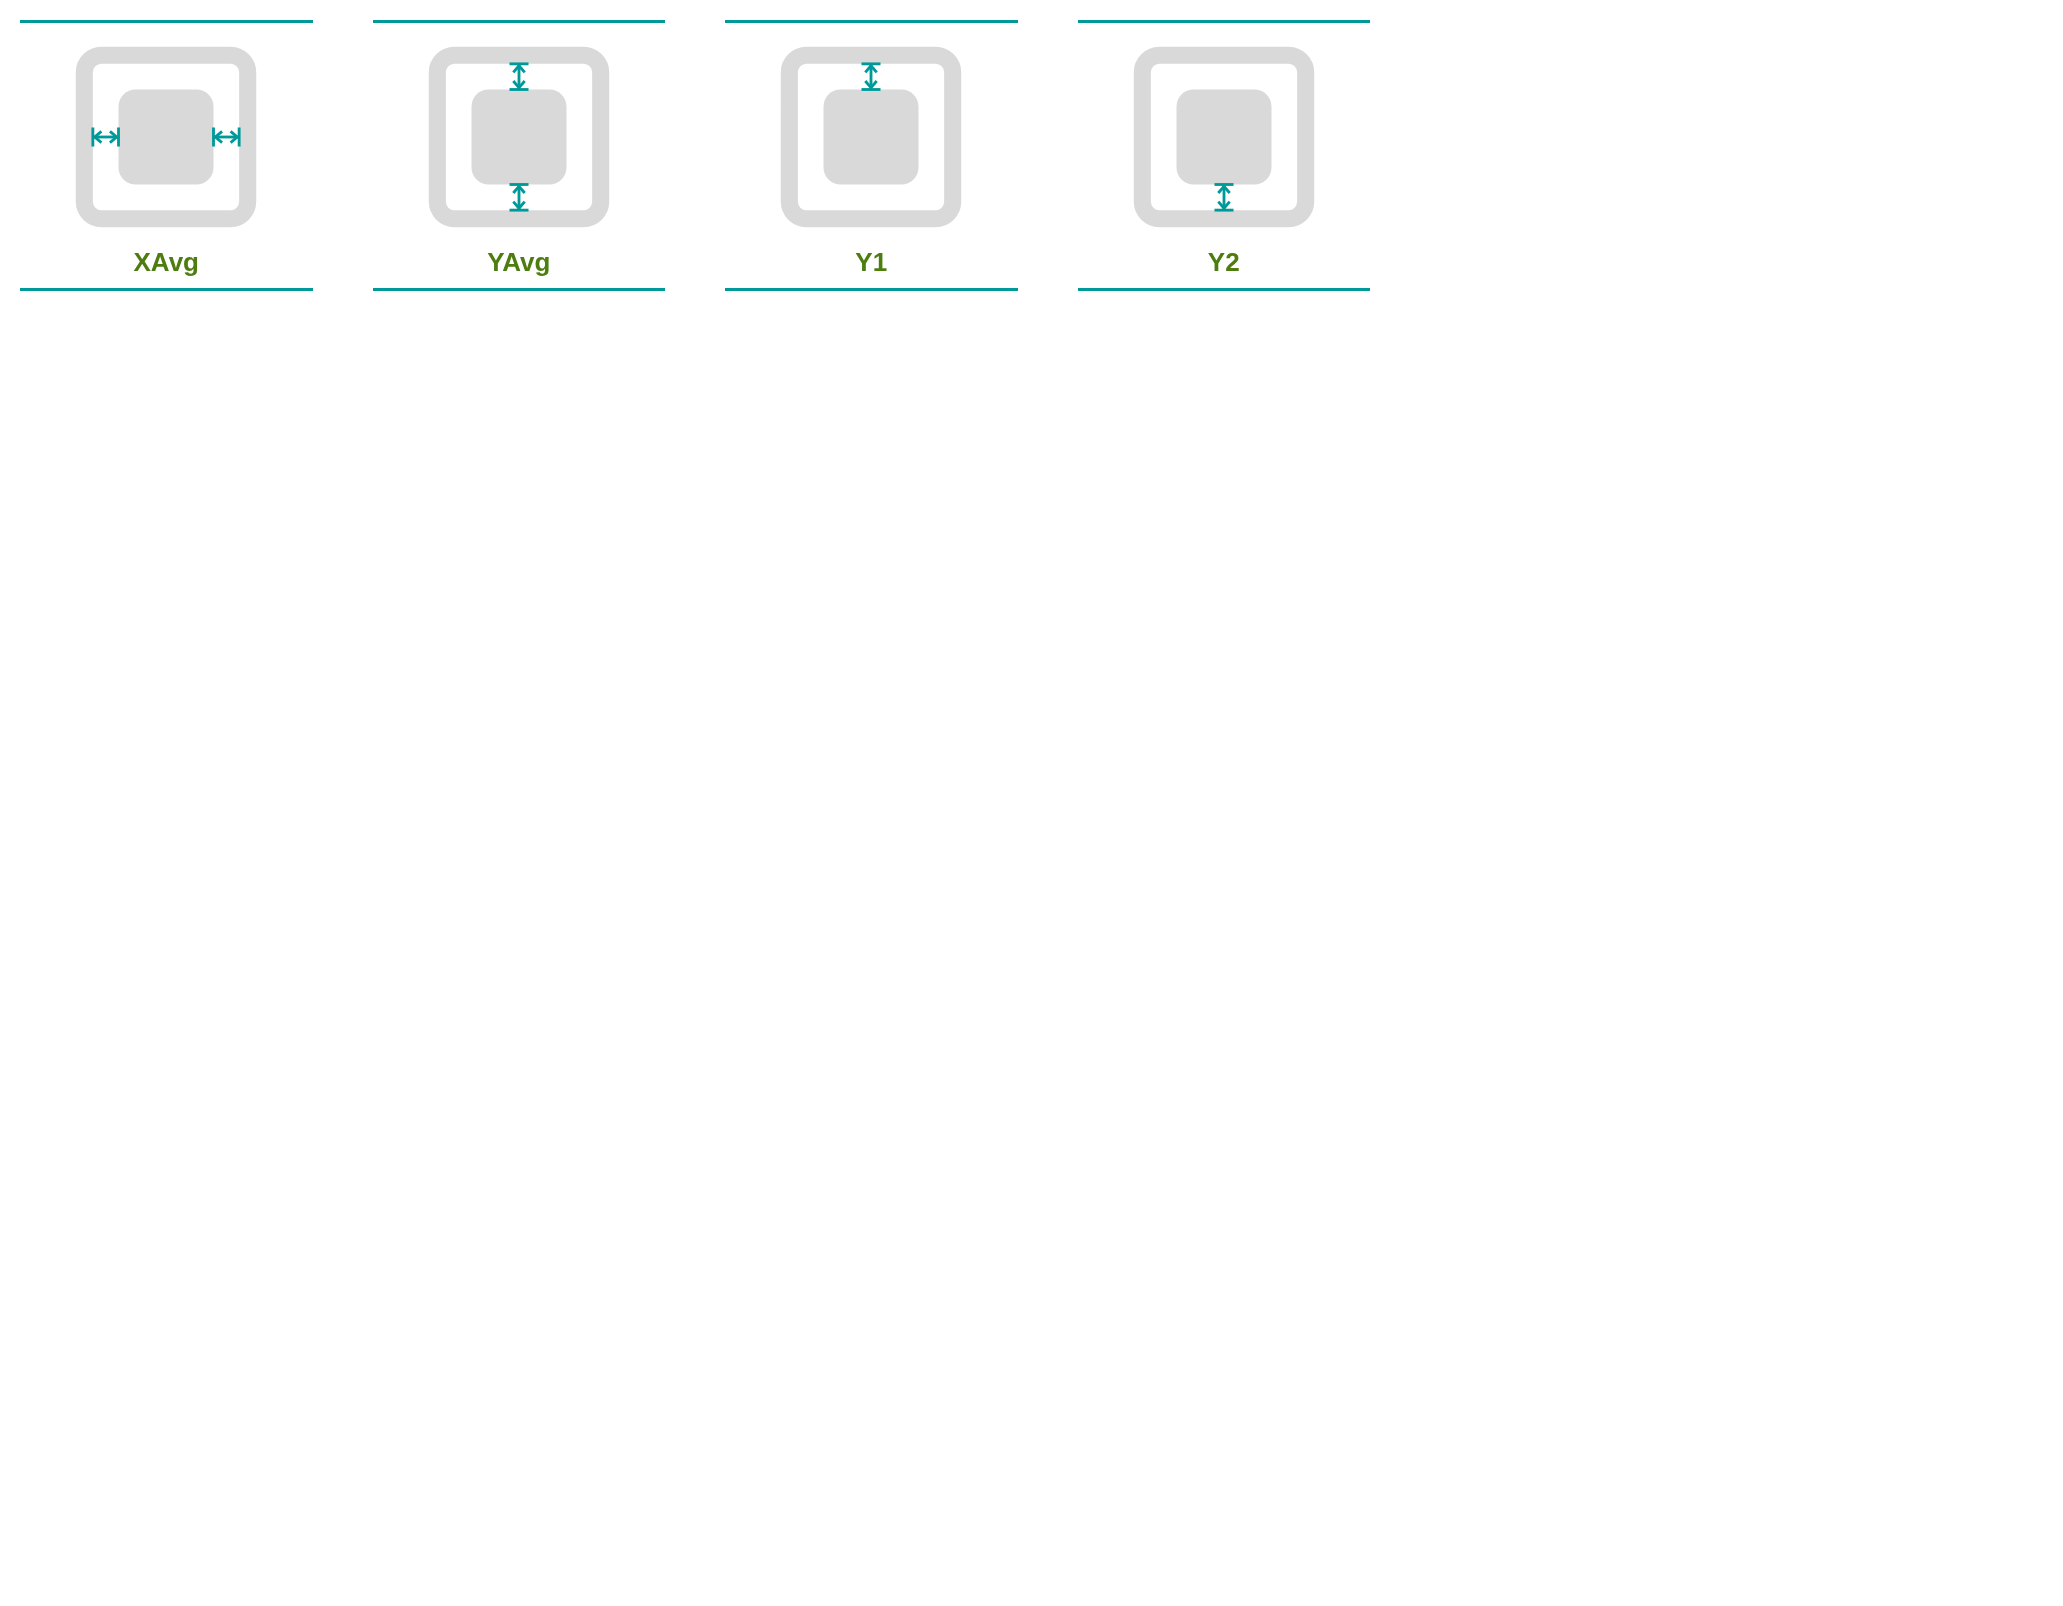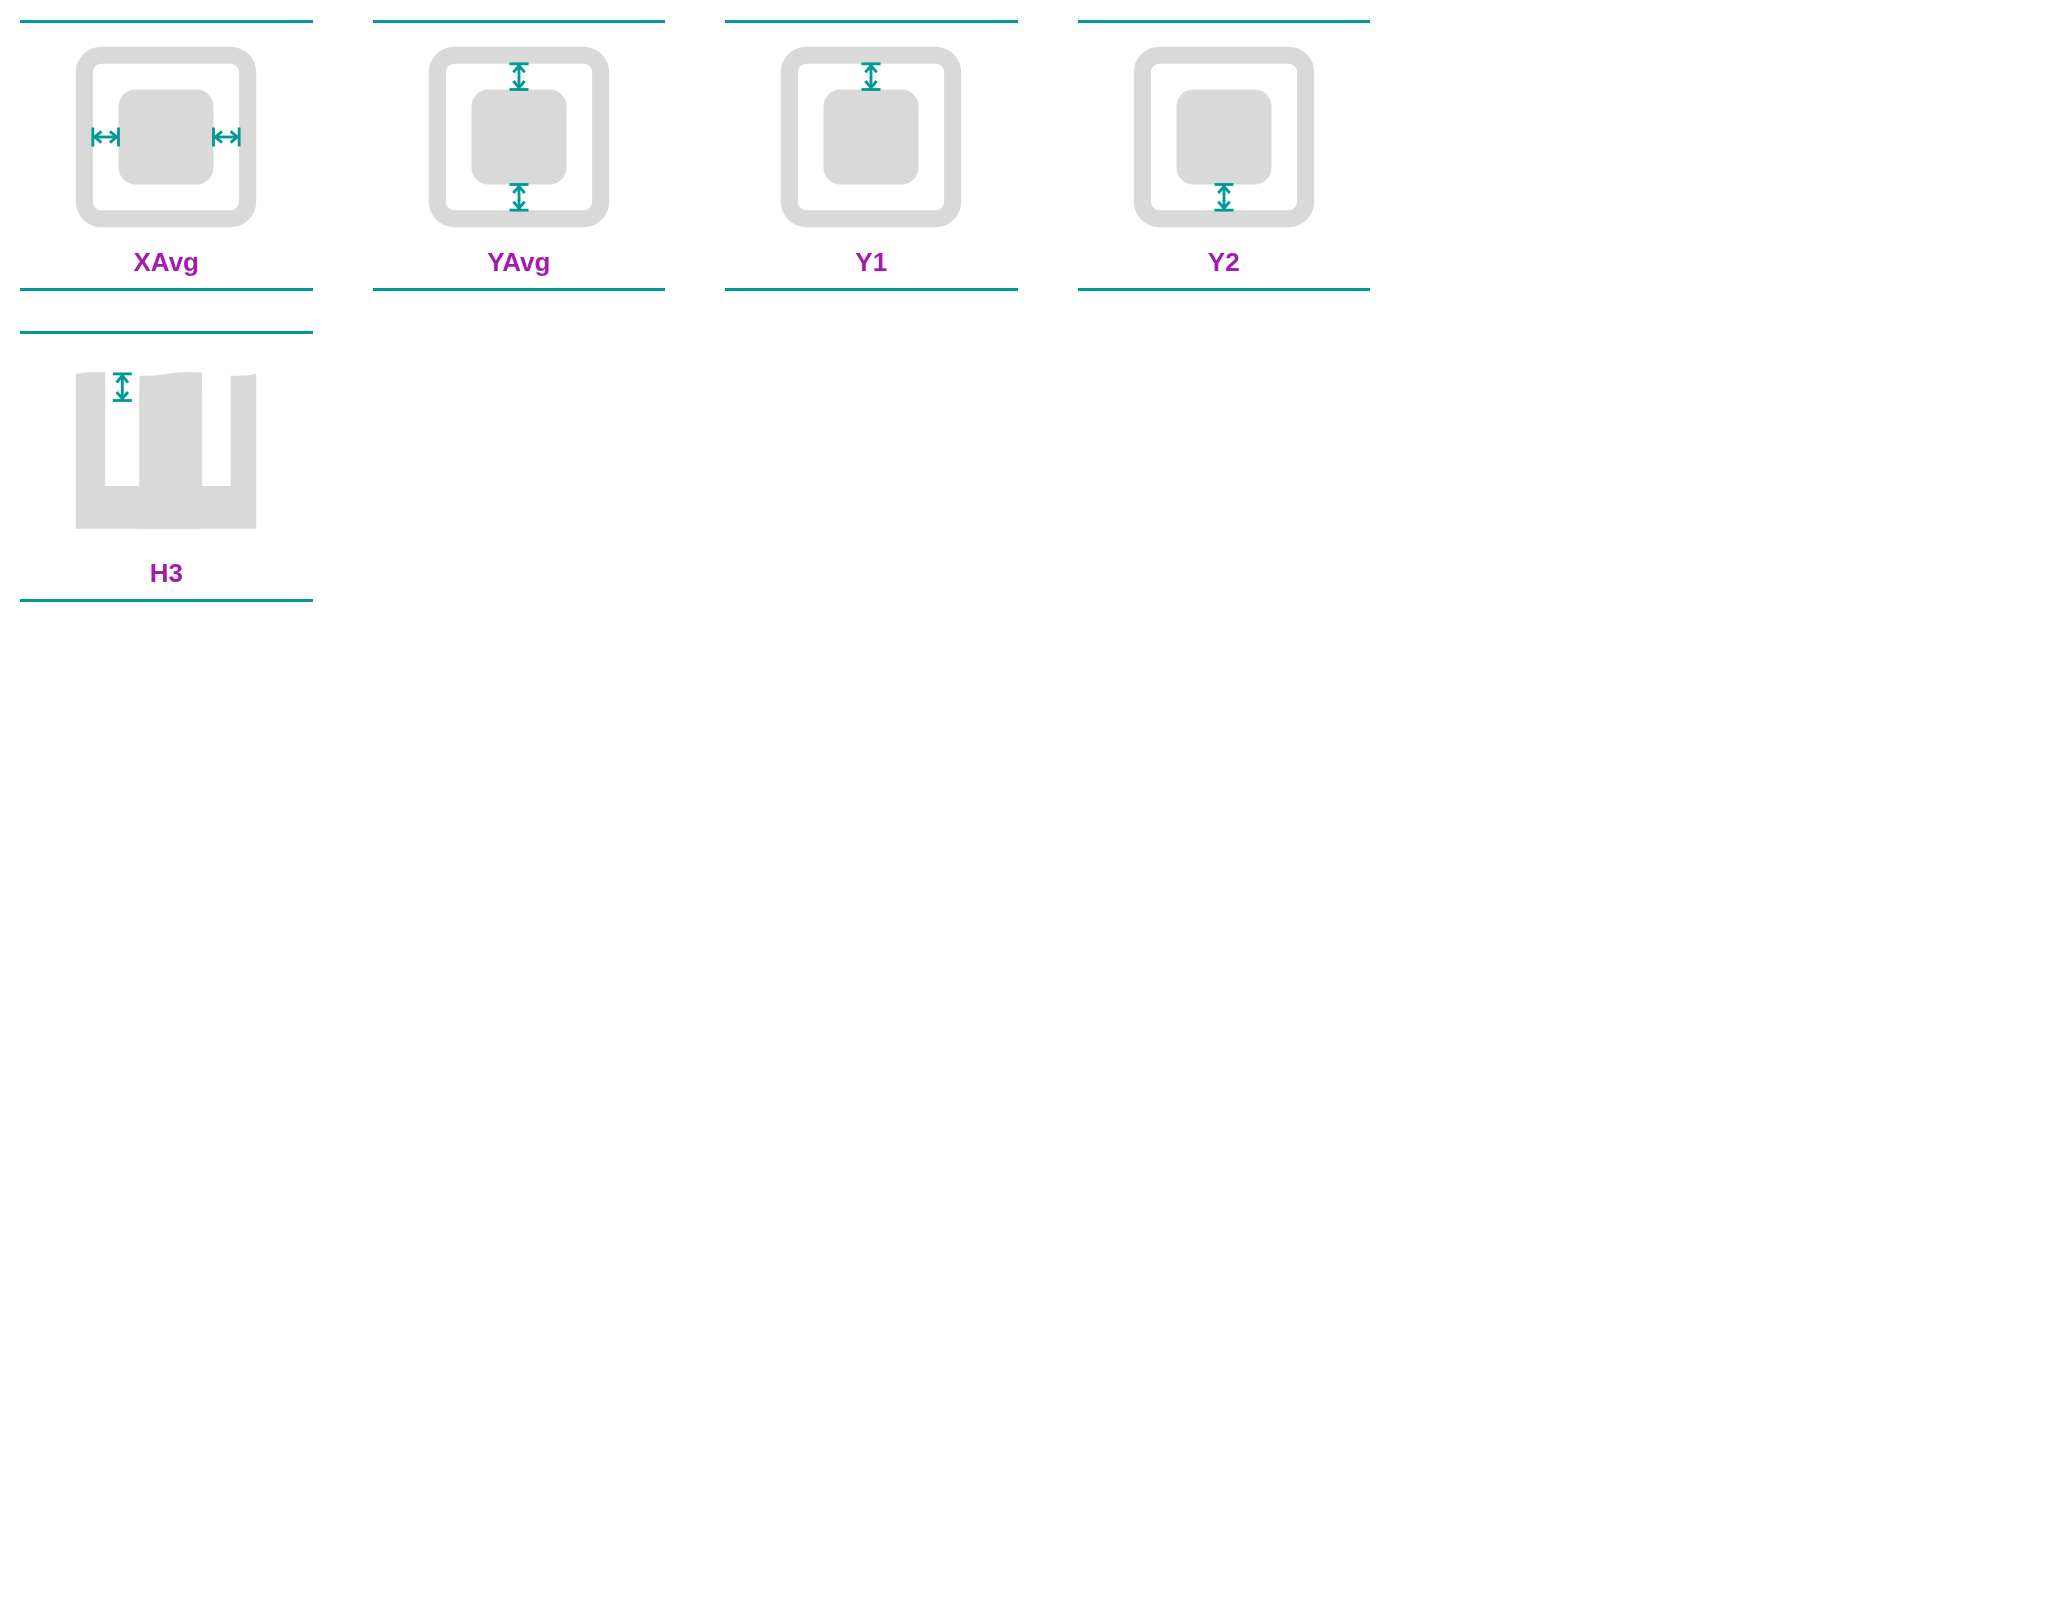--- a/index.html
+++ b/index.html
@@ -29,21 +29,21 @@
     display: flex;
     justify-content: center;
     align-items: center;
     padding: 18px 0 10px 0;
     min-height: 220px;
   }
   .label {
     text-align: center;
     font-weight: 700;
     font-size: 26px;
-    color: #a21caf;
+    color: #4d7c0f;
     padding: 4px 0 10px 0;
   }
   svg { display: block; }
 </style>
 </head>
 <body>
 
 <div class="grid">
     <div class="cell">
       <div class="rule"></div>
@@ -114,34 +114,13 @@
     <line x1="100" y1="150" x2="100" y2="177" stroke="#009999" stroke-width="3"></line>
     <line x1="90" y1="150" x2="110" y2="150" stroke="#009999" stroke-width="3"></line>
     <line x1="90" y1="177" x2="110" y2="177" stroke="#009999" stroke-width="3"></line>
     <polyline points="94,159 100,152 106,159" fill="none" stroke="#009999" stroke-width="3"></polyline>
     <polyline points="94,168 100,175 106,168" fill="none" stroke="#009999" stroke-width="3"></polyline>
   </svg>
       </div>
       <div class="label">Y2</div>
       <div class="rule"></div>
     </div>
-    <div class="cell">
-      <div class="rule"></div>
-      <div class="figure">
-        <svg viewBox="0 0 200 200" width="190" height="190">
-
-    <path d="M5 22 Q 25 18 50 22 Q 75 26 100 22 Q 125 18 150 22 Q 175 26 195 22
-             L195 185 L5 185 Z" fill="#d9d9d9"></path>
-          <path d="M36 12 L72 12 L72 140 L36 140 Z" fill="#ffffff"></path>
-          <path d="M138 12 L168 12 L168 140 L138 140 Z" fill="#ffffff"></path>
-          <path d="M72 40 Q 90 34 105 38 Q 122 42 138 38 L138 185 L72 185 Z" fill="#d9d9d9"></path>
-    <line x1="54" y1="22" x2="54" y2="50" stroke="#009999" stroke-width="3"></line>
-    <line x1="44" y1="22" x2="64" y2="22" stroke="#009999" stroke-width="3"></line>
-    <line x1="44" y1="50" x2="64" y2="50" stroke="#009999" stroke-width="3"></line>
-    <polyline points="48,31 54,24 60,31" fill="none" stroke="#009999" stroke-width="3"></polyline>
-    <polyline points="48,41 54,48 60,41" fill="none" stroke="#009999" stroke-width="3"></polyline>
-
-  </svg>
-      </div>
-      <div class="label">H3</div>
-      <div class="rule"></div>
-    </div>
   </div>
 
 </body></html>

